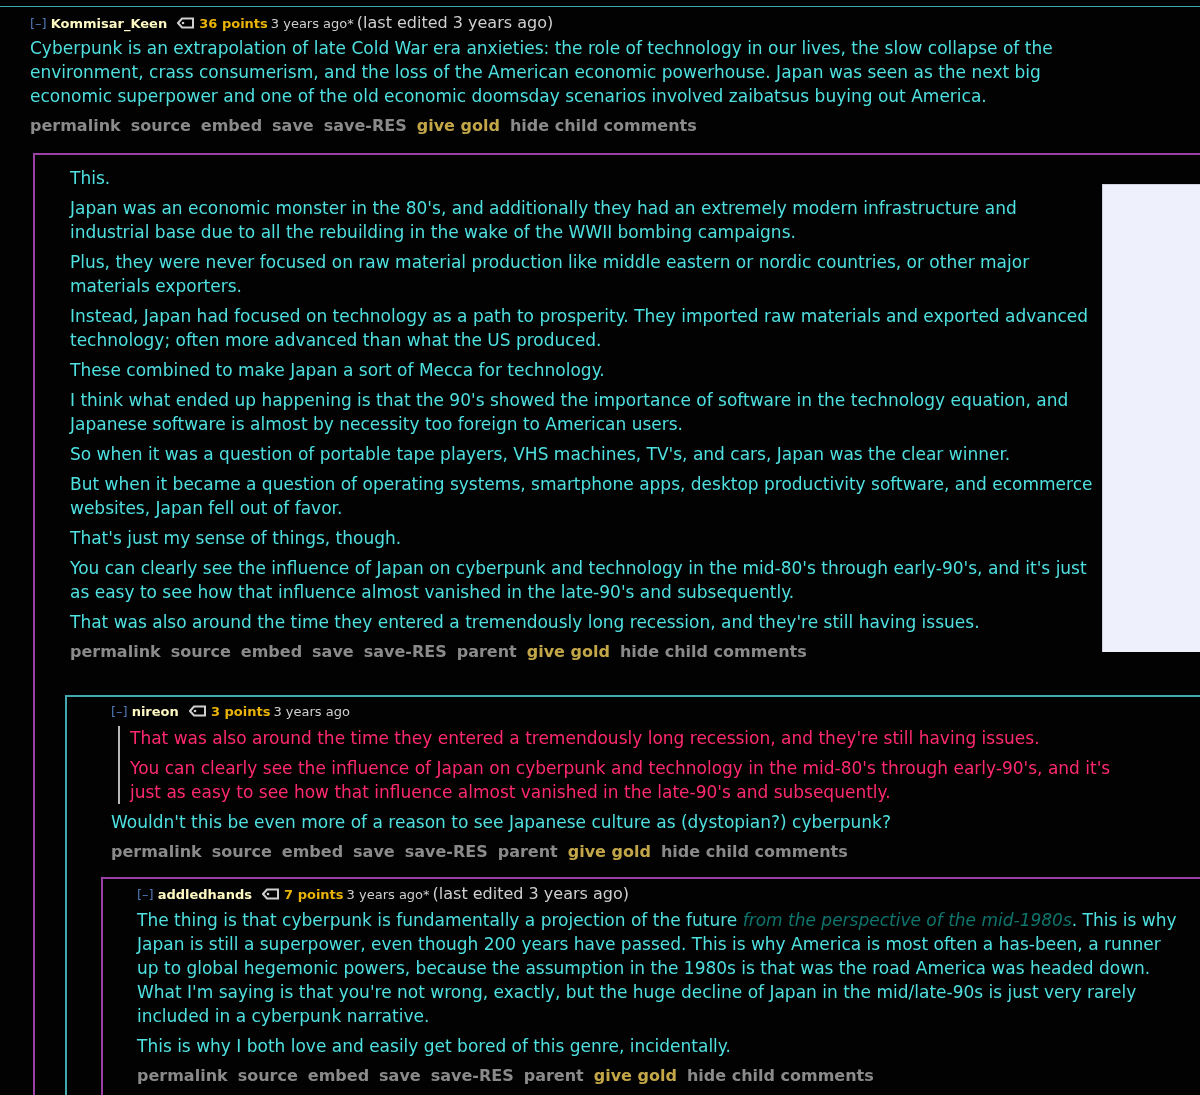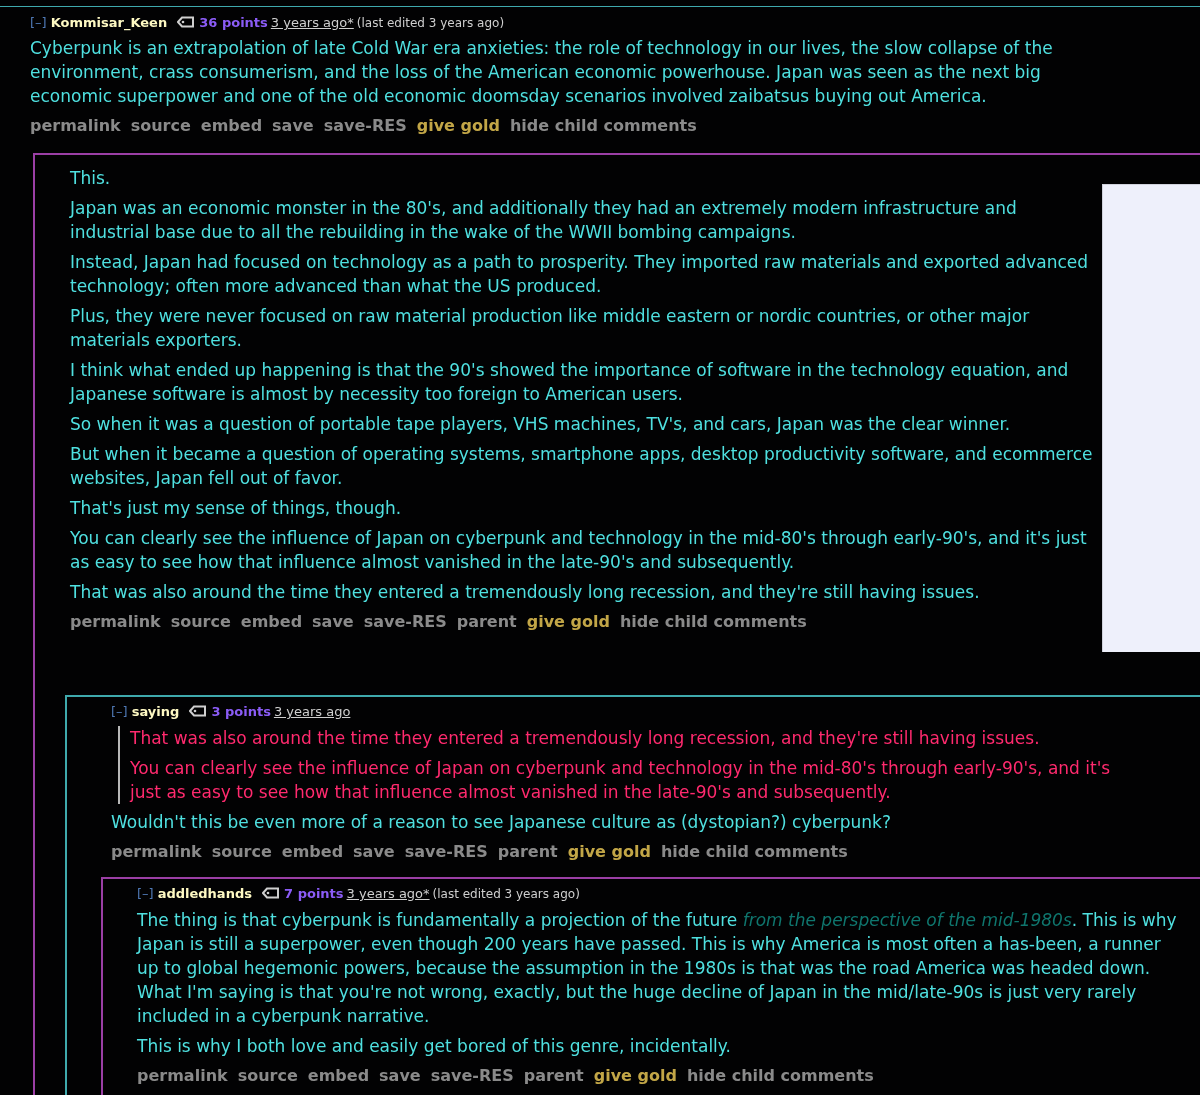--- a/index.html
+++ b/index.html
@@ -8,23 +8,23 @@
       background: #020203;
       font-family: "DejaVu Sans", sans-serif;
       position: relative;
     }
     .topline { position: absolute; left: 0; top: 6px; width: 1200px; height: 1px; background: #3fa9ad; }
     .comment { position: absolute; }
     .tagline { font-size: 13px; color: #c8c8c8; height: 18px; line-height: 18px; white-space: nowrap; }
     .tagline .expand { color: #4f79b6; }
     .tagline .author { color: #fef9c3; font-weight: bold; margin-left: 4px; }
     .tagline .tag-icon { display: inline-block; width: 18px; height: 12px; vertical-align: -1px; margin-left: 10px; }
-    .tagline .points { color: #8b5cf6; font-weight: bold; text-align: right; }
-    .tagline .time { color: #cfcfcf; margin-left: 3px; text-decoration: underline; }
-    .tagline .edited { color: #cfcfcf; font-size: 12px; margin-left: 3px; }
+    .tagline .points { color: #eab308; font-weight: bold; text-align: right; }
+    .tagline .time { color: #cfcfcf; margin-left: 3px; }
+    .tagline .edited { color: #cfcfcf; font-size: 16px; margin-left: 3px; }
     .body p { margin: 0 0 6px 0; color: #4fe0e0; font-size: 17px; line-height: 24px; }
     .body p .em-red { color: #0f766e; font-style: italic; }
     .quote { border-left: 2px solid #b8b8b8; padding-left: 10px; margin: 0 0 6px 0; }
     .quote p { color: #ff2a6e; margin: 0 0 6px 0; font-size: 17px; line-height: 24px; }
     .quote p:last-child { margin-bottom: 0; }
     .buttons { font-size: 16px; font-weight: bold; color: #8a8a8a; height: 24px; line-height: 24px; white-space: nowrap; margin-top: 4px; }
     .buttons span { margin-right: 10px; cursor: pointer; }
     .buttons .gold { color: #c2a647; }
     .child-box { position: absolute; border: 2px solid; border-right: none; border-bottom: none; }
     .box-purple { border-color: #9b3fa5; }
@@ -55,37 +55,38 @@
   </div>
   <div class="buttons">
     <span>permalink</span><span>source</span><span>embed</span><span>save</span><span>save-RES</span><span class="gold">give gold</span><span>hide child comments</span>
   </div>
 </div>
 
 <div class="comment" style="left:70px; top:161px; width:1025px;">
   <div class="body" style="margin-top:5px;">
     <p>This.</p>
     <p>Japan was an economic monster in the 80's, and additionally they had an extremely modern infrastructure and industrial base due to all the rebuilding in the wake of the WWII bombing campaigns.</p>
+    <p>Plus, they were never focused on raw material production like middle eastern or nordic countries, or other major materials exporters.</p>
     <p>Instead, Japan had focused on technology as a path to prosperity. They imported raw materials and exported advanced technology; often more advanced than what the US produced.</p>
-    <p>Plus, they were never focused on raw material production like middle eastern or nordic countries, or other major materials exporters.</p>
+    <p>These combined to make Japan a sort of Mecca for technology.</p>
     <p>I think what ended up happening is that the 90's showed the importance of software in the technology equation, and Japanese software is almost by necessity too foreign to American users.</p>
     <p>So when it was a question of portable tape players, VHS machines, TV's, and cars, Japan was the clear winner.</p>
     <p>But when it became a question of operating systems, smartphone apps, desktop productivity software, and ecommerce websites, Japan fell out of favor.</p>
     <p>That's just my sense of things, though.</p>
     <p>You can clearly see the influence of Japan on cyberpunk and technology in the mid-80's through early-90's, and it's just as easy to see how that influence almost vanished in the late-90's and subsequently.</p>
     <p>That was also around the time they entered a tremendously long recession, and they're still having issues.</p>
   </div>
   <div class="buttons">
     <span>permalink</span><span>source</span><span>embed</span><span>save</span><span>save-RES</span><span>parent</span><span class="gold">give gold</span><span>hide child comments</span>
   </div>
 </div>
 
 <div class="comment" style="left:111px; top:703px; width:1000px;">
   <div class="tagline">
-    <span class="expand">[–]</span><span class="author">saying</span><svg class="tag-icon" viewBox="0 0 18 12">
+    <span class="expand">[–]</span><span class="author">nireon</span><svg class="tag-icon" viewBox="0 0 18 12">
         <path d="M1 6 L5 1.5 H16 V10.5 H5 Z" fill="none" stroke="#cfcfcf" stroke-width="2"></path>
         <circle cx="6" cy="6" r="1.3" fill="#cfcfcf"></circle>
       </svg>
     <span class="points">3 points</span><span class="time">3 years ago</span>
   </div>
   <div class="body" style="margin-top:5px;">
     <div class="quote" style="margin-left:7px;">
       <p>That was also around the time they entered a tremendously long recession, and they're still having issues.</p>
       <p>You can clearly see the influence of Japan on cyberpunk and technology in the mid-80's through early-90's, and it's just as easy to see how that influence almost vanished in the late-90's and subsequently.</p>
     </div>

